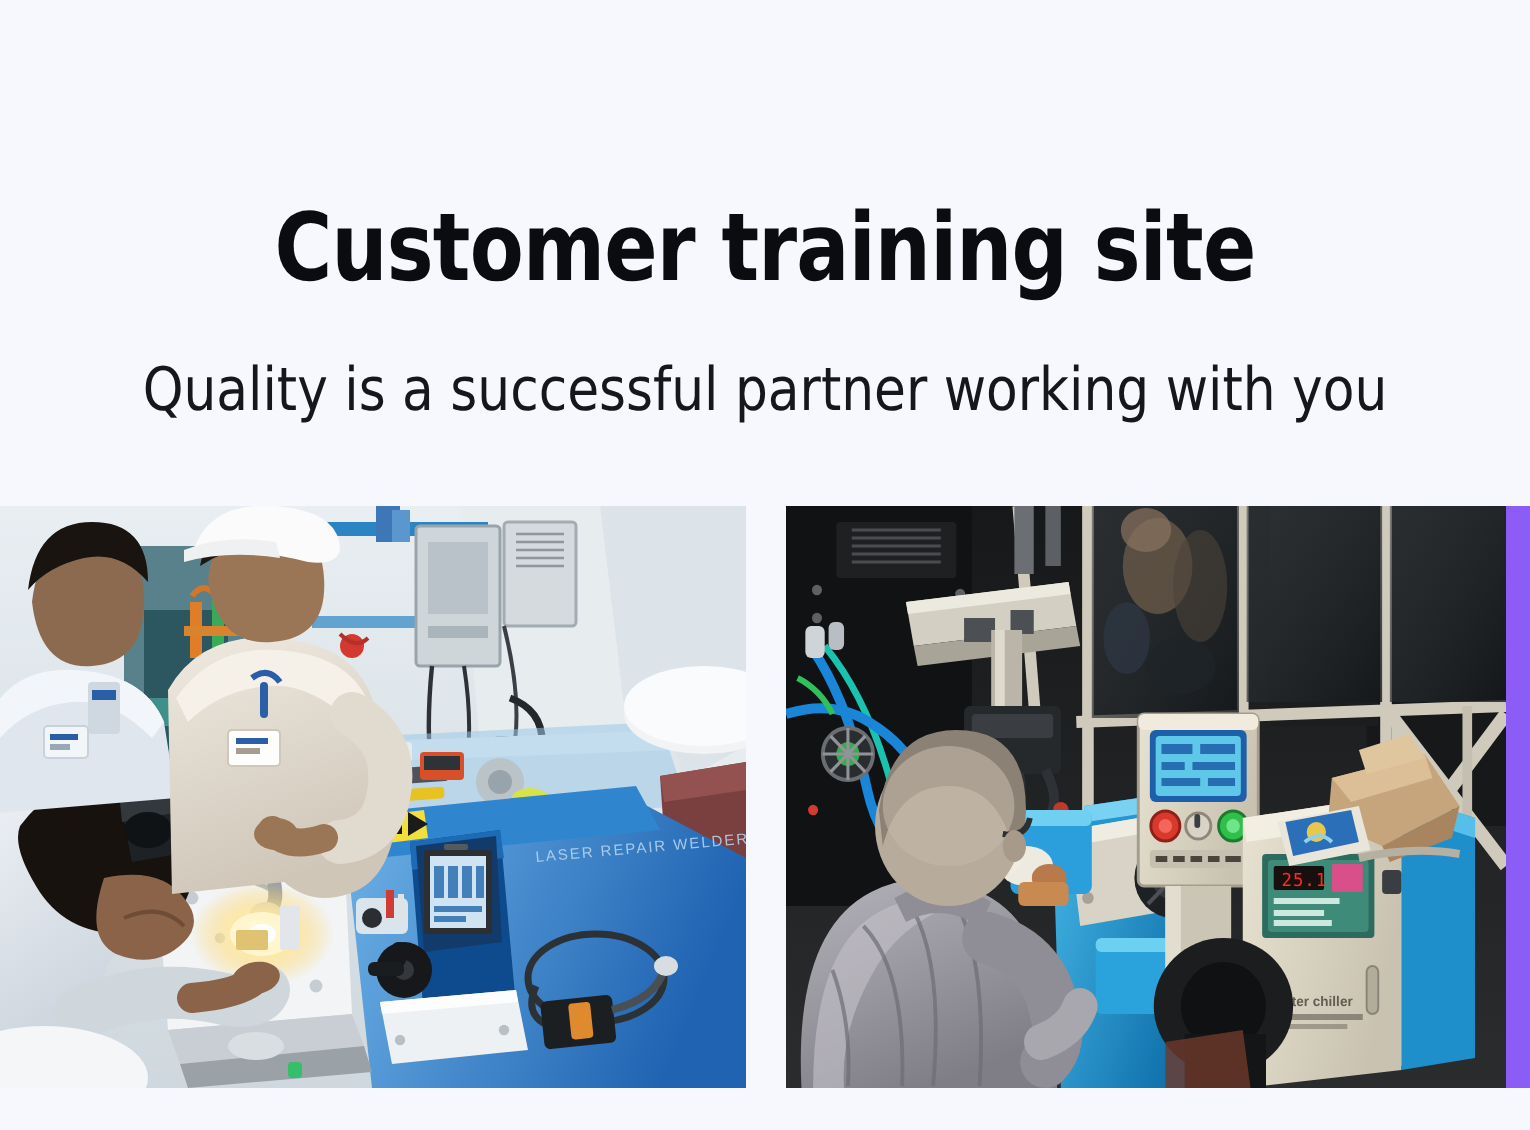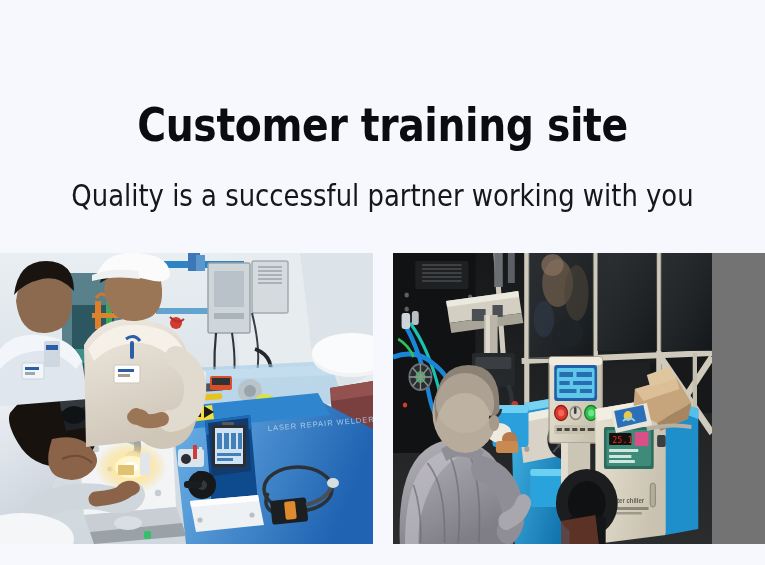--- a/index.html
+++ b/index.html
@@ -10,21 +10,21 @@
     width: 765px;
     height: 565px;
     background: #f7f8fd;
     font-family: "Liberation Sans", sans-serif;
     overflow: hidden;
     position: relative;
   }
   .page {
     width: 765px;
     height: 565px;
-    background: #737373;
+    background: #8b5cf6;
     position: relative;
   }
   .header {
     position: absolute;
     top: 0;
     left: 0;
     width: 765px;
     height: 253px;
     background: #f7f8fd;
     display: flex;
@@ -76,21 +76,21 @@
     height: 291px;
     overflow: hidden;
     background: #8a9099;
   }
   .photo-left {
     left: 0;
     width: 373px;
   }
   .photo-right {
     left: 393px;
-    width: 319px;
+    width: 360px;
   }
   .photo svg {
     display: block;
     width: 100%;
     height: 100%;
   }
   .gap {
     position: absolute;
     top: 0;
     left: 373px;

